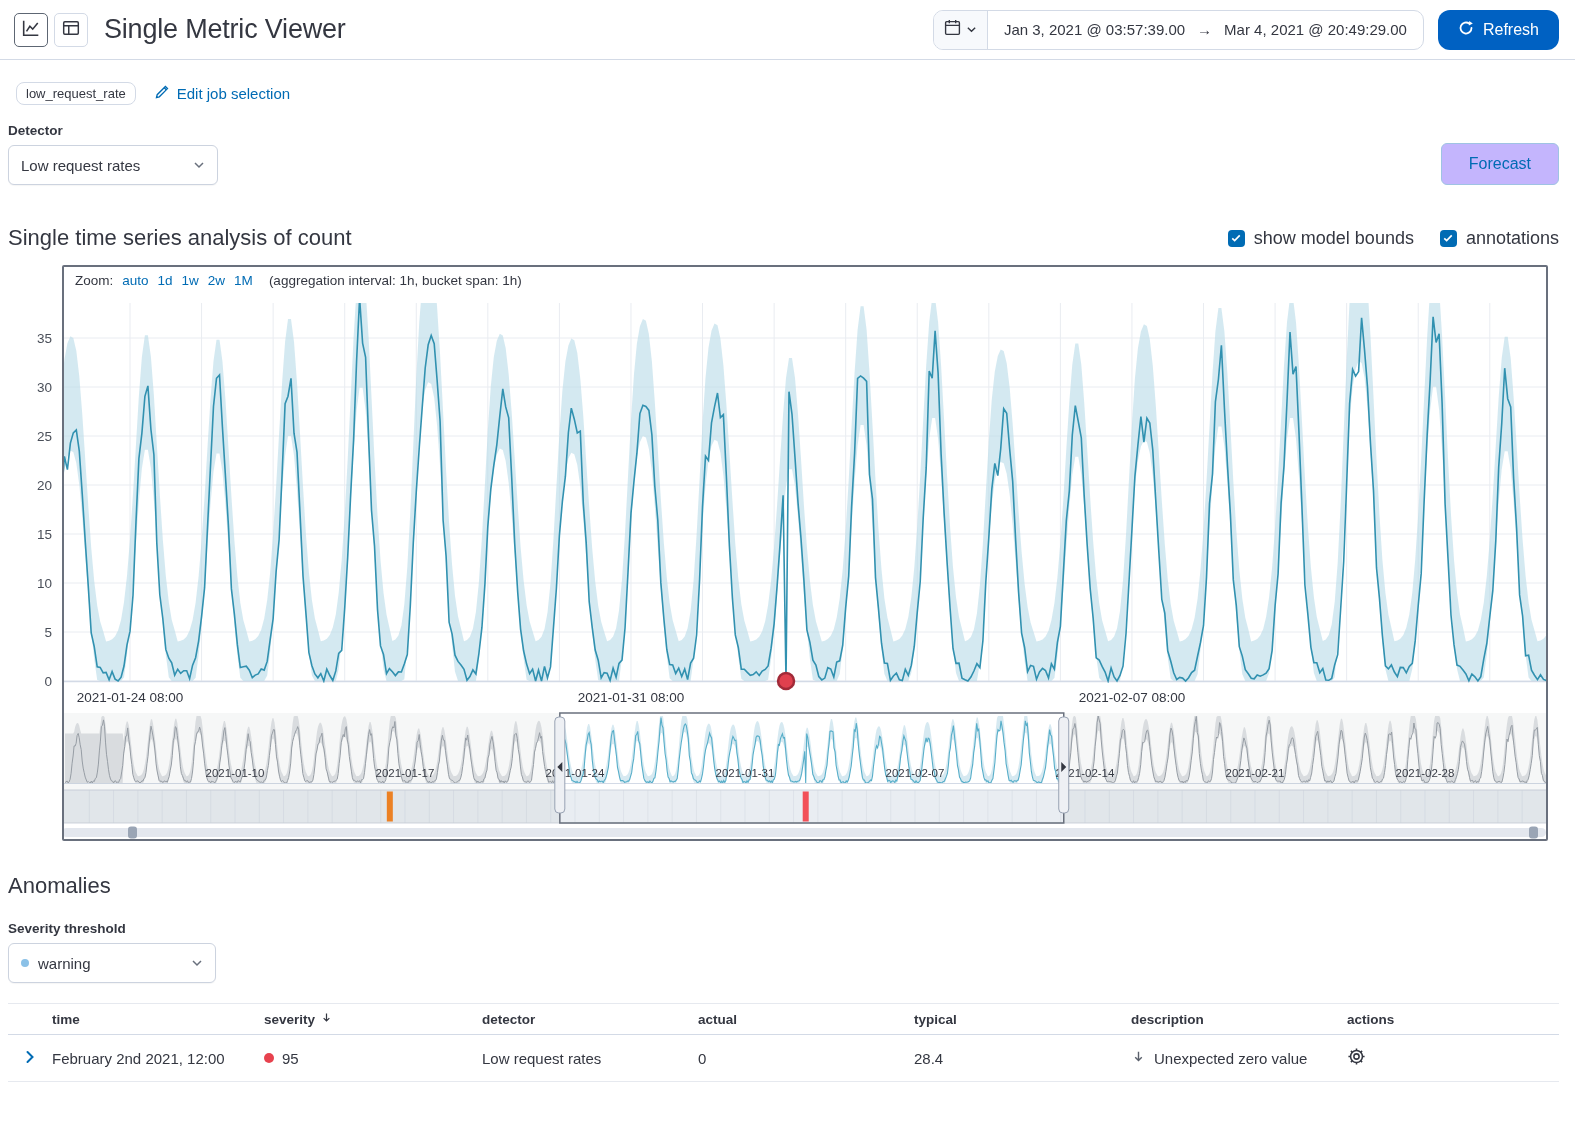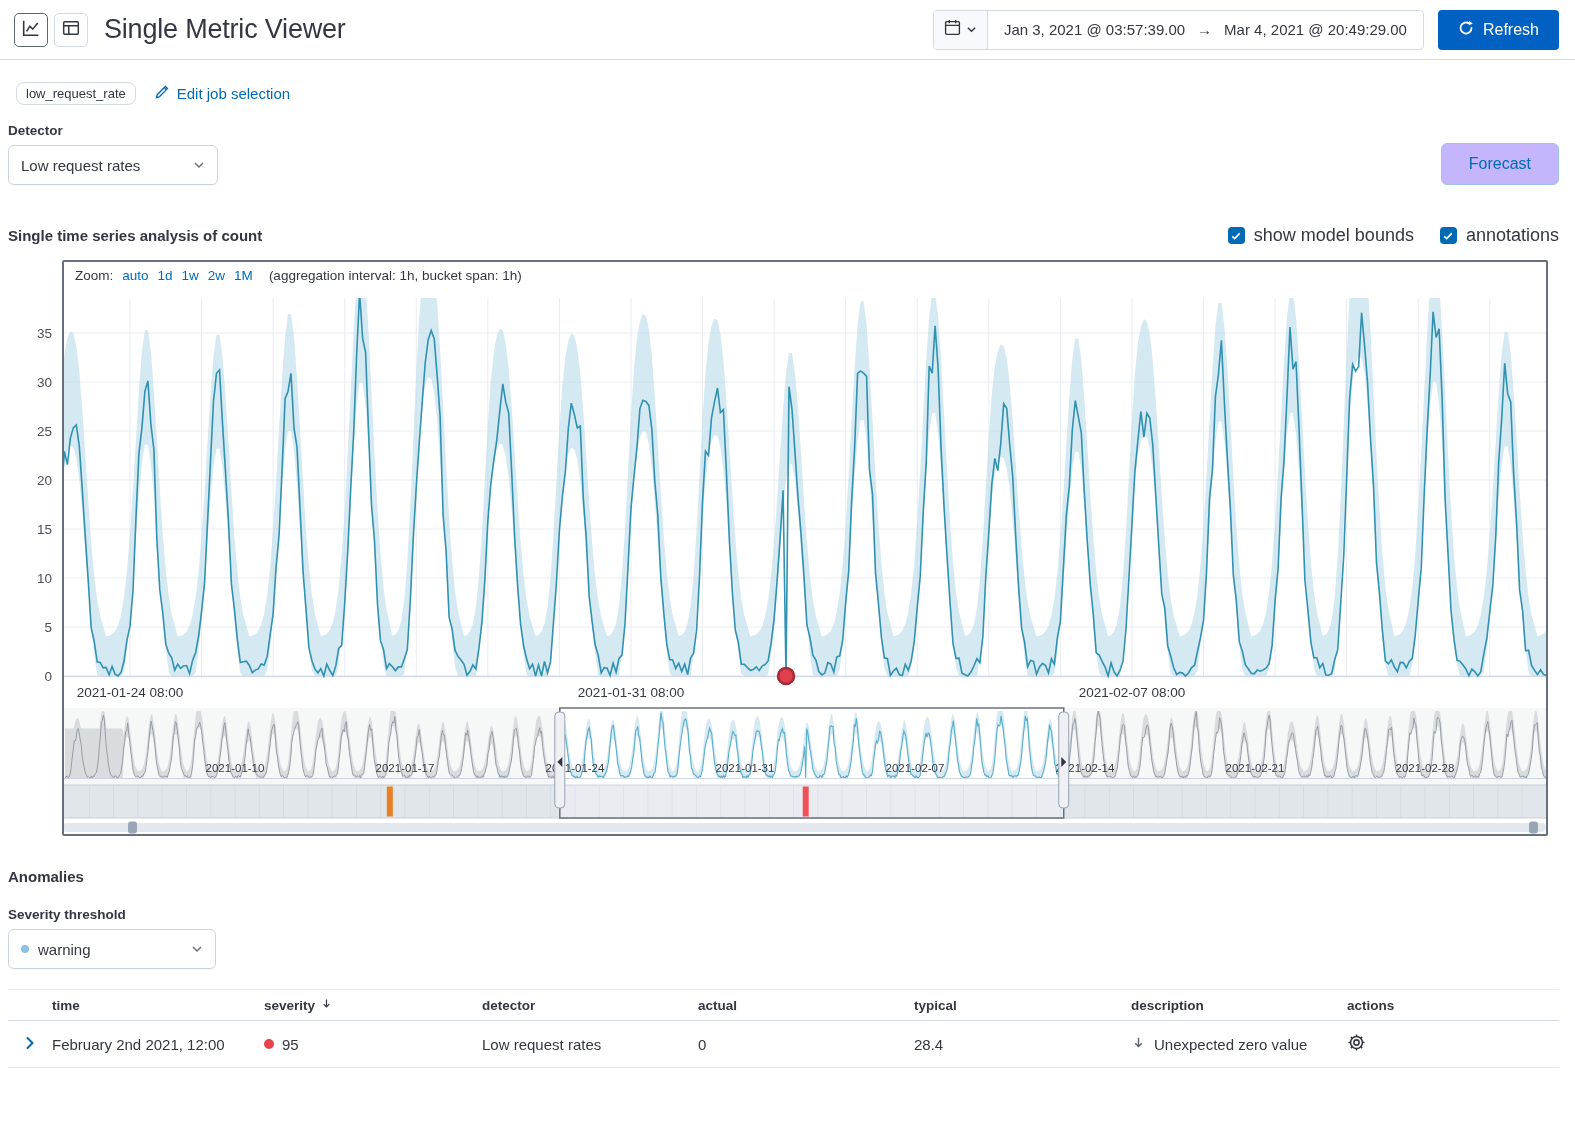--- a/index.html
+++ b/index.html
@@ -9,38 +9,38 @@
 a{text-decoration:none}
 
 .topbar{display:flex;align-items:center;justify-content:space-between;height:60px;padding:0 16px 0 14px;border-bottom:1px solid #d3dae6}
 .tb-left{display:flex;align-items:center;gap:16px}
 .icon-group{display:flex;gap:6px}
 .icon-btn{width:34px;height:34px;border-radius:5px;background:#fff;display:flex;align-items:center;justify-content:center;cursor:pointer}
 .icon-btn.sel{border:1px solid #5d6673}
 .icon-btn.unsel{border:1px solid #d3dae6}
 .page-title{font-size:27px;font-weight:500;letter-spacing:-0.2px}
 .tb-right{display:flex;align-items:center;gap:14px}
-.datepicker{display:flex;align-items:stretch;height:40px;border:1px solid #d3dae6;border-radius:4px;background:#fff;overflow:hidden}
+.datepicker{display:flex;align-items:stretch;height:40px;border:1px solid #d3dae6;border-radius:10px;background:#fff;overflow:hidden}
 .dp-quick{display:flex;align-items:center;gap:5px;padding:0 10px;border-right:1px solid #d3dae6;background:#f7f9fc;cursor:pointer}
 .dp-dates{display:flex;align-items:center;gap:12px;padding:0 16px;font-size:15px}
 .dp-arrow{color:#343741}
-.btn-refresh{display:flex;align-items:center;gap:9px;height:40px;padding:0 20px;border:none;border-radius:4px;background:#0061c2;color:#fff;font-size:16px;font-weight:500;font-family:inherit;cursor:pointer}
+.btn-refresh{display:flex;align-items:center;gap:9px;height:40px;padding:0 20px;border:none;border-radius:12px;background:#0061c2;color:#fff;font-size:16px;font-weight:500;font-family:inherit;cursor:pointer}
 
 .job-row{display:flex;align-items:center;gap:18px;padding:22px 16px 10px}
 .badge{border:1px solid #d3dae6;border-radius:8px;padding:3px 9px;font-size:13px;font-weight:500}
 .link{display:flex;align-items:center;gap:7px;color:#006bb4;font-size:15px;cursor:pointer}
 
 .detector-row{display:flex;justify-content:space-between;align-items:flex-end;padding:8px 16px 0 8px}
 .field-label{font-size:13.5px;font-weight:700;margin-bottom:7px}
 .select{display:flex;align-items:center;justify-content:space-between;gap:10px;height:40px;border:1px solid #ccd3df;border-radius:6px;background:#fff;padding:0 12px;font-size:15px;min-width:208px;cursor:pointer;box-shadow:0 1px 1px rgba(0,0,0,.04)}
 .sel-left{display:flex;align-items:center;gap:9px}
 .btn-forecast{height:42px;padding:0 27px;border:1px solid #9fc3e3;border-radius:6px;background:#c4b5fd;color:#006bb4;font-size:16px;font-weight:500;font-family:inherit;cursor:pointer}
 
 .series-header{display:flex;align-items:center;justify-content:space-between;margin:40px 16px 0 8px}
-.section-title{font-size:15px;font-weight:700}
+.section-title{font-size:22px;font-weight:400}
 .cb-group{display:flex;align-items:center;gap:26px}
 .cb-wrap{display:flex;align-items:center;gap:9px;font-size:18px;cursor:pointer}
 .cb{width:17px;height:17px;border-radius:4px;background:#006bb4;display:flex;align-items:center;justify-content:center;flex:none}
 
 .chart-wrap{position:relative;height:578px;margin:14px 8px 0}
 .chart-border{position:absolute;left:54px;top:0;width:1486px;height:576px;border:2px solid #69707d;border-radius:2px;pointer-events:none}
 .zoom-row{position:absolute;left:67px;top:8px;display:flex;align-items:flex-end;gap:9px;font-size:13.5px;z-index:2}
 .zlink{color:#006bb4;cursor:pointer}
 .zoom-note{margin-left:7px}
 #chart-svg{position:absolute;left:0;top:0}

